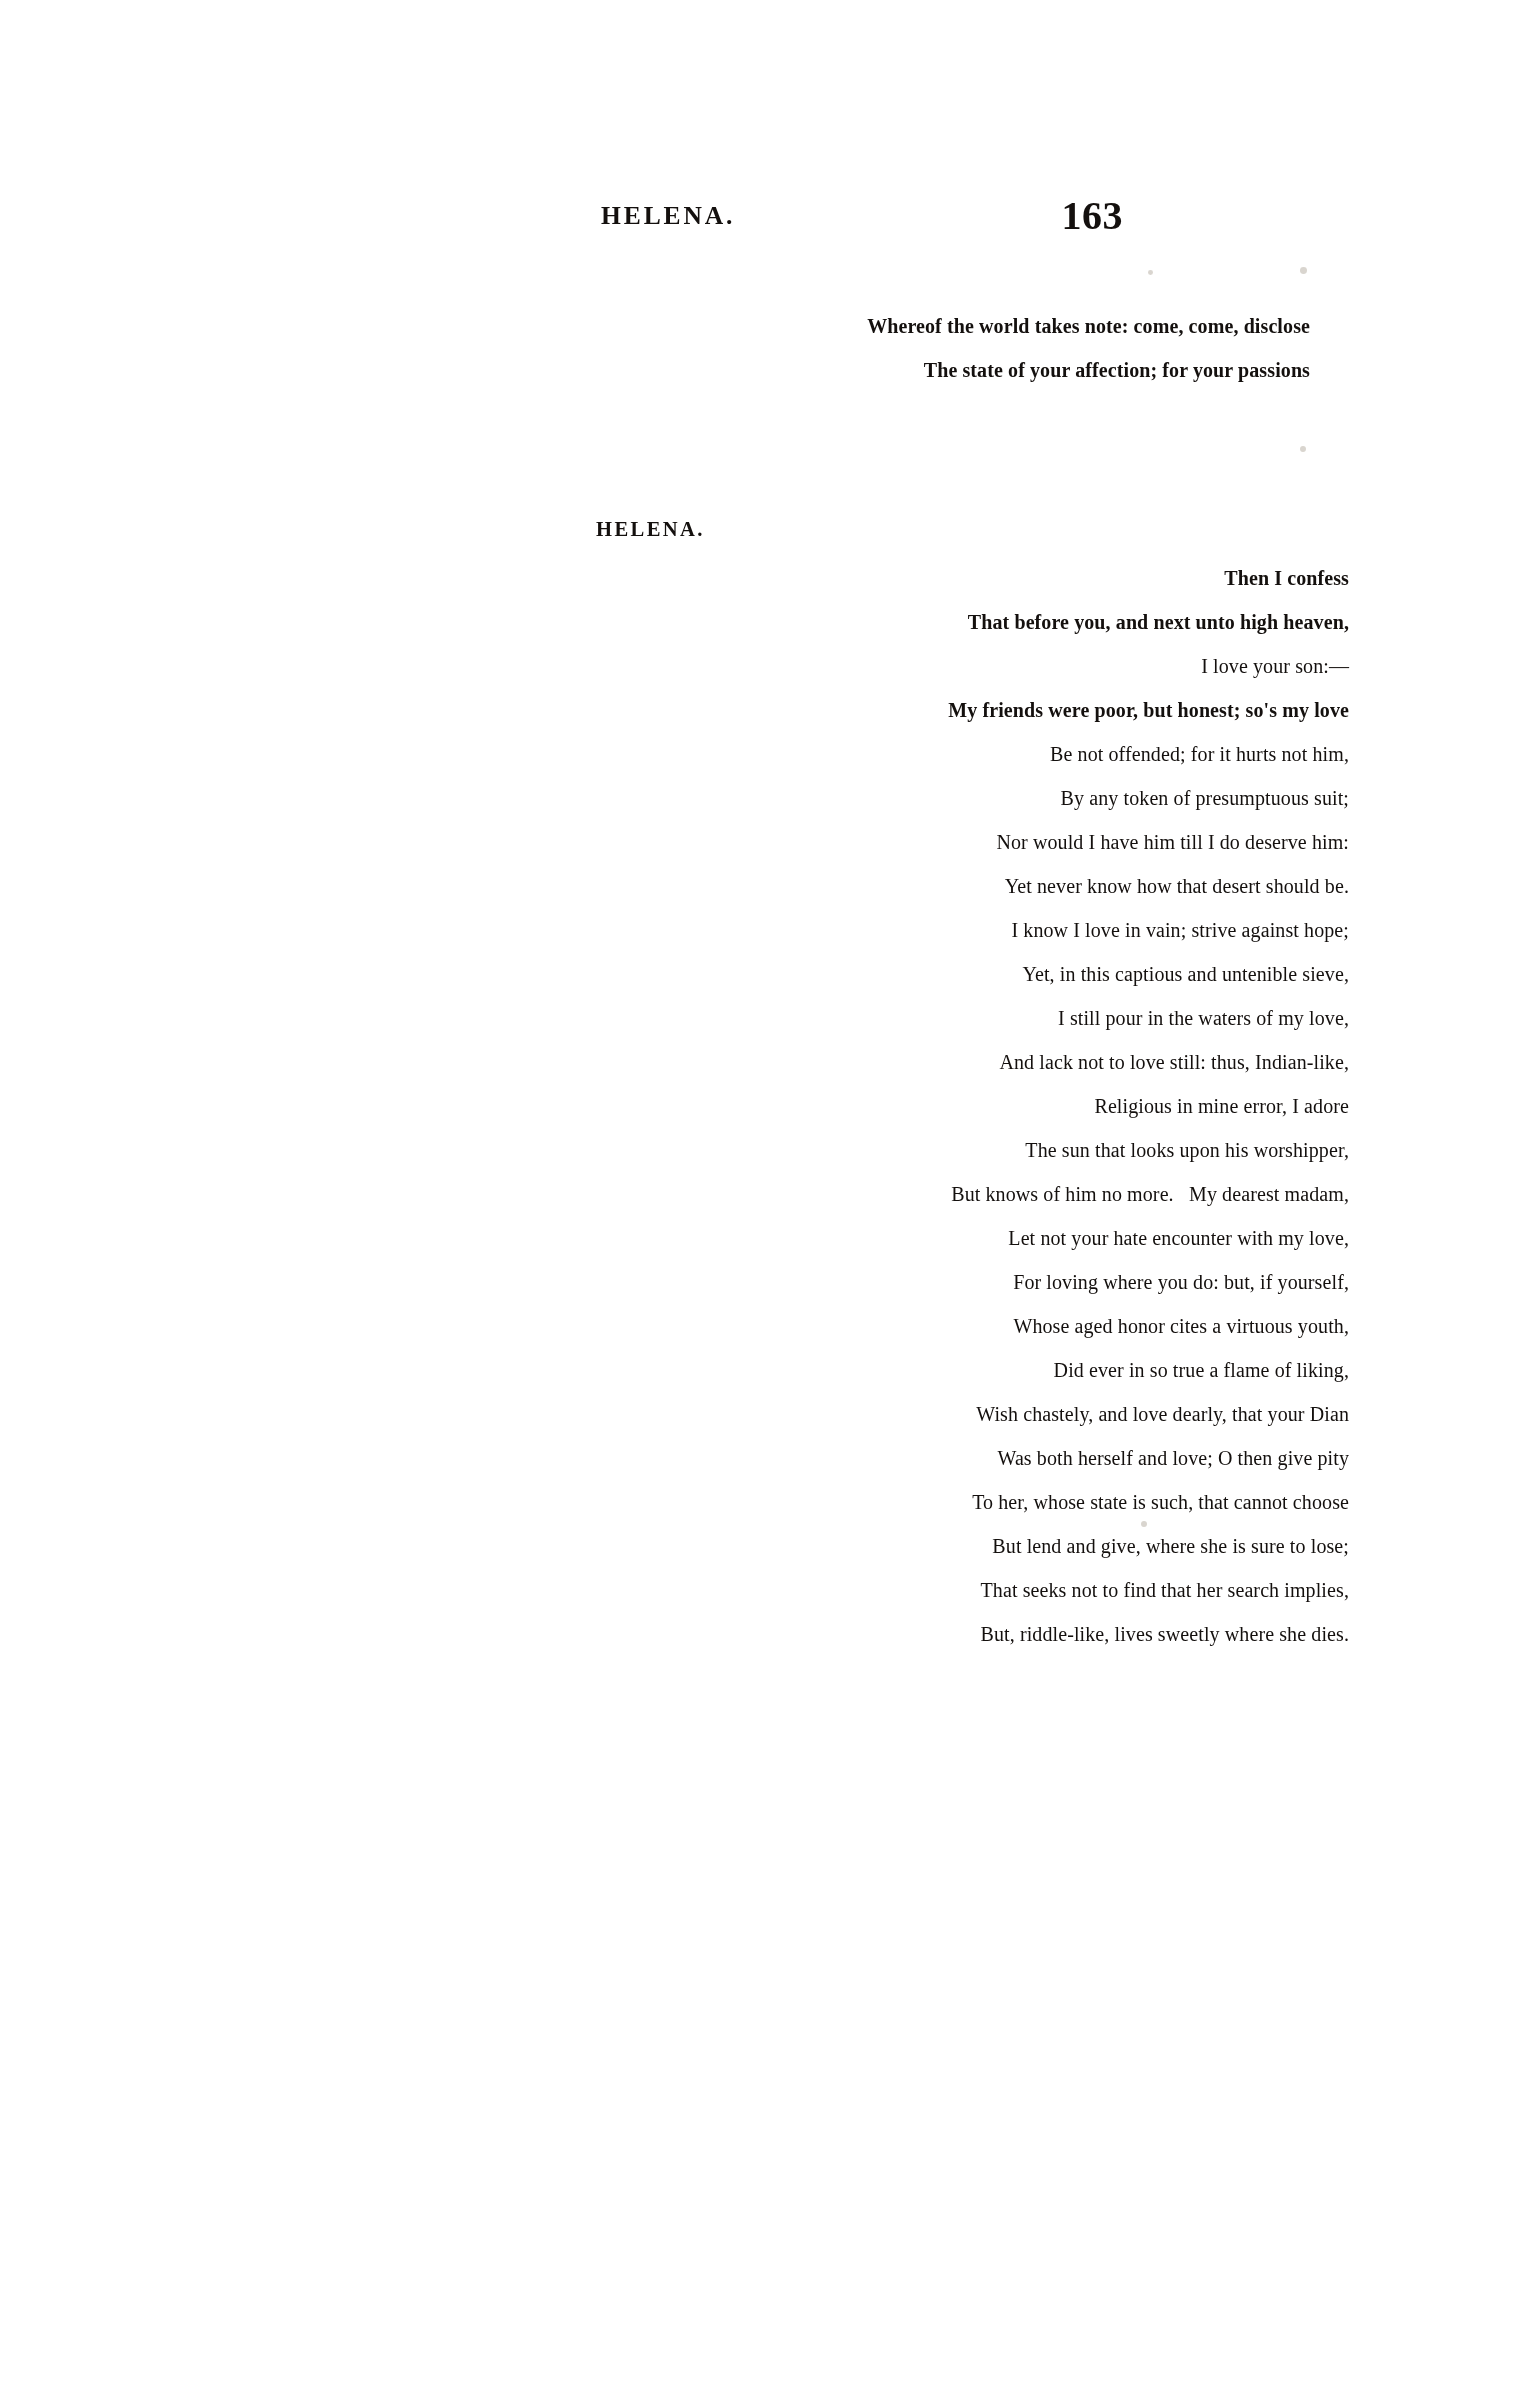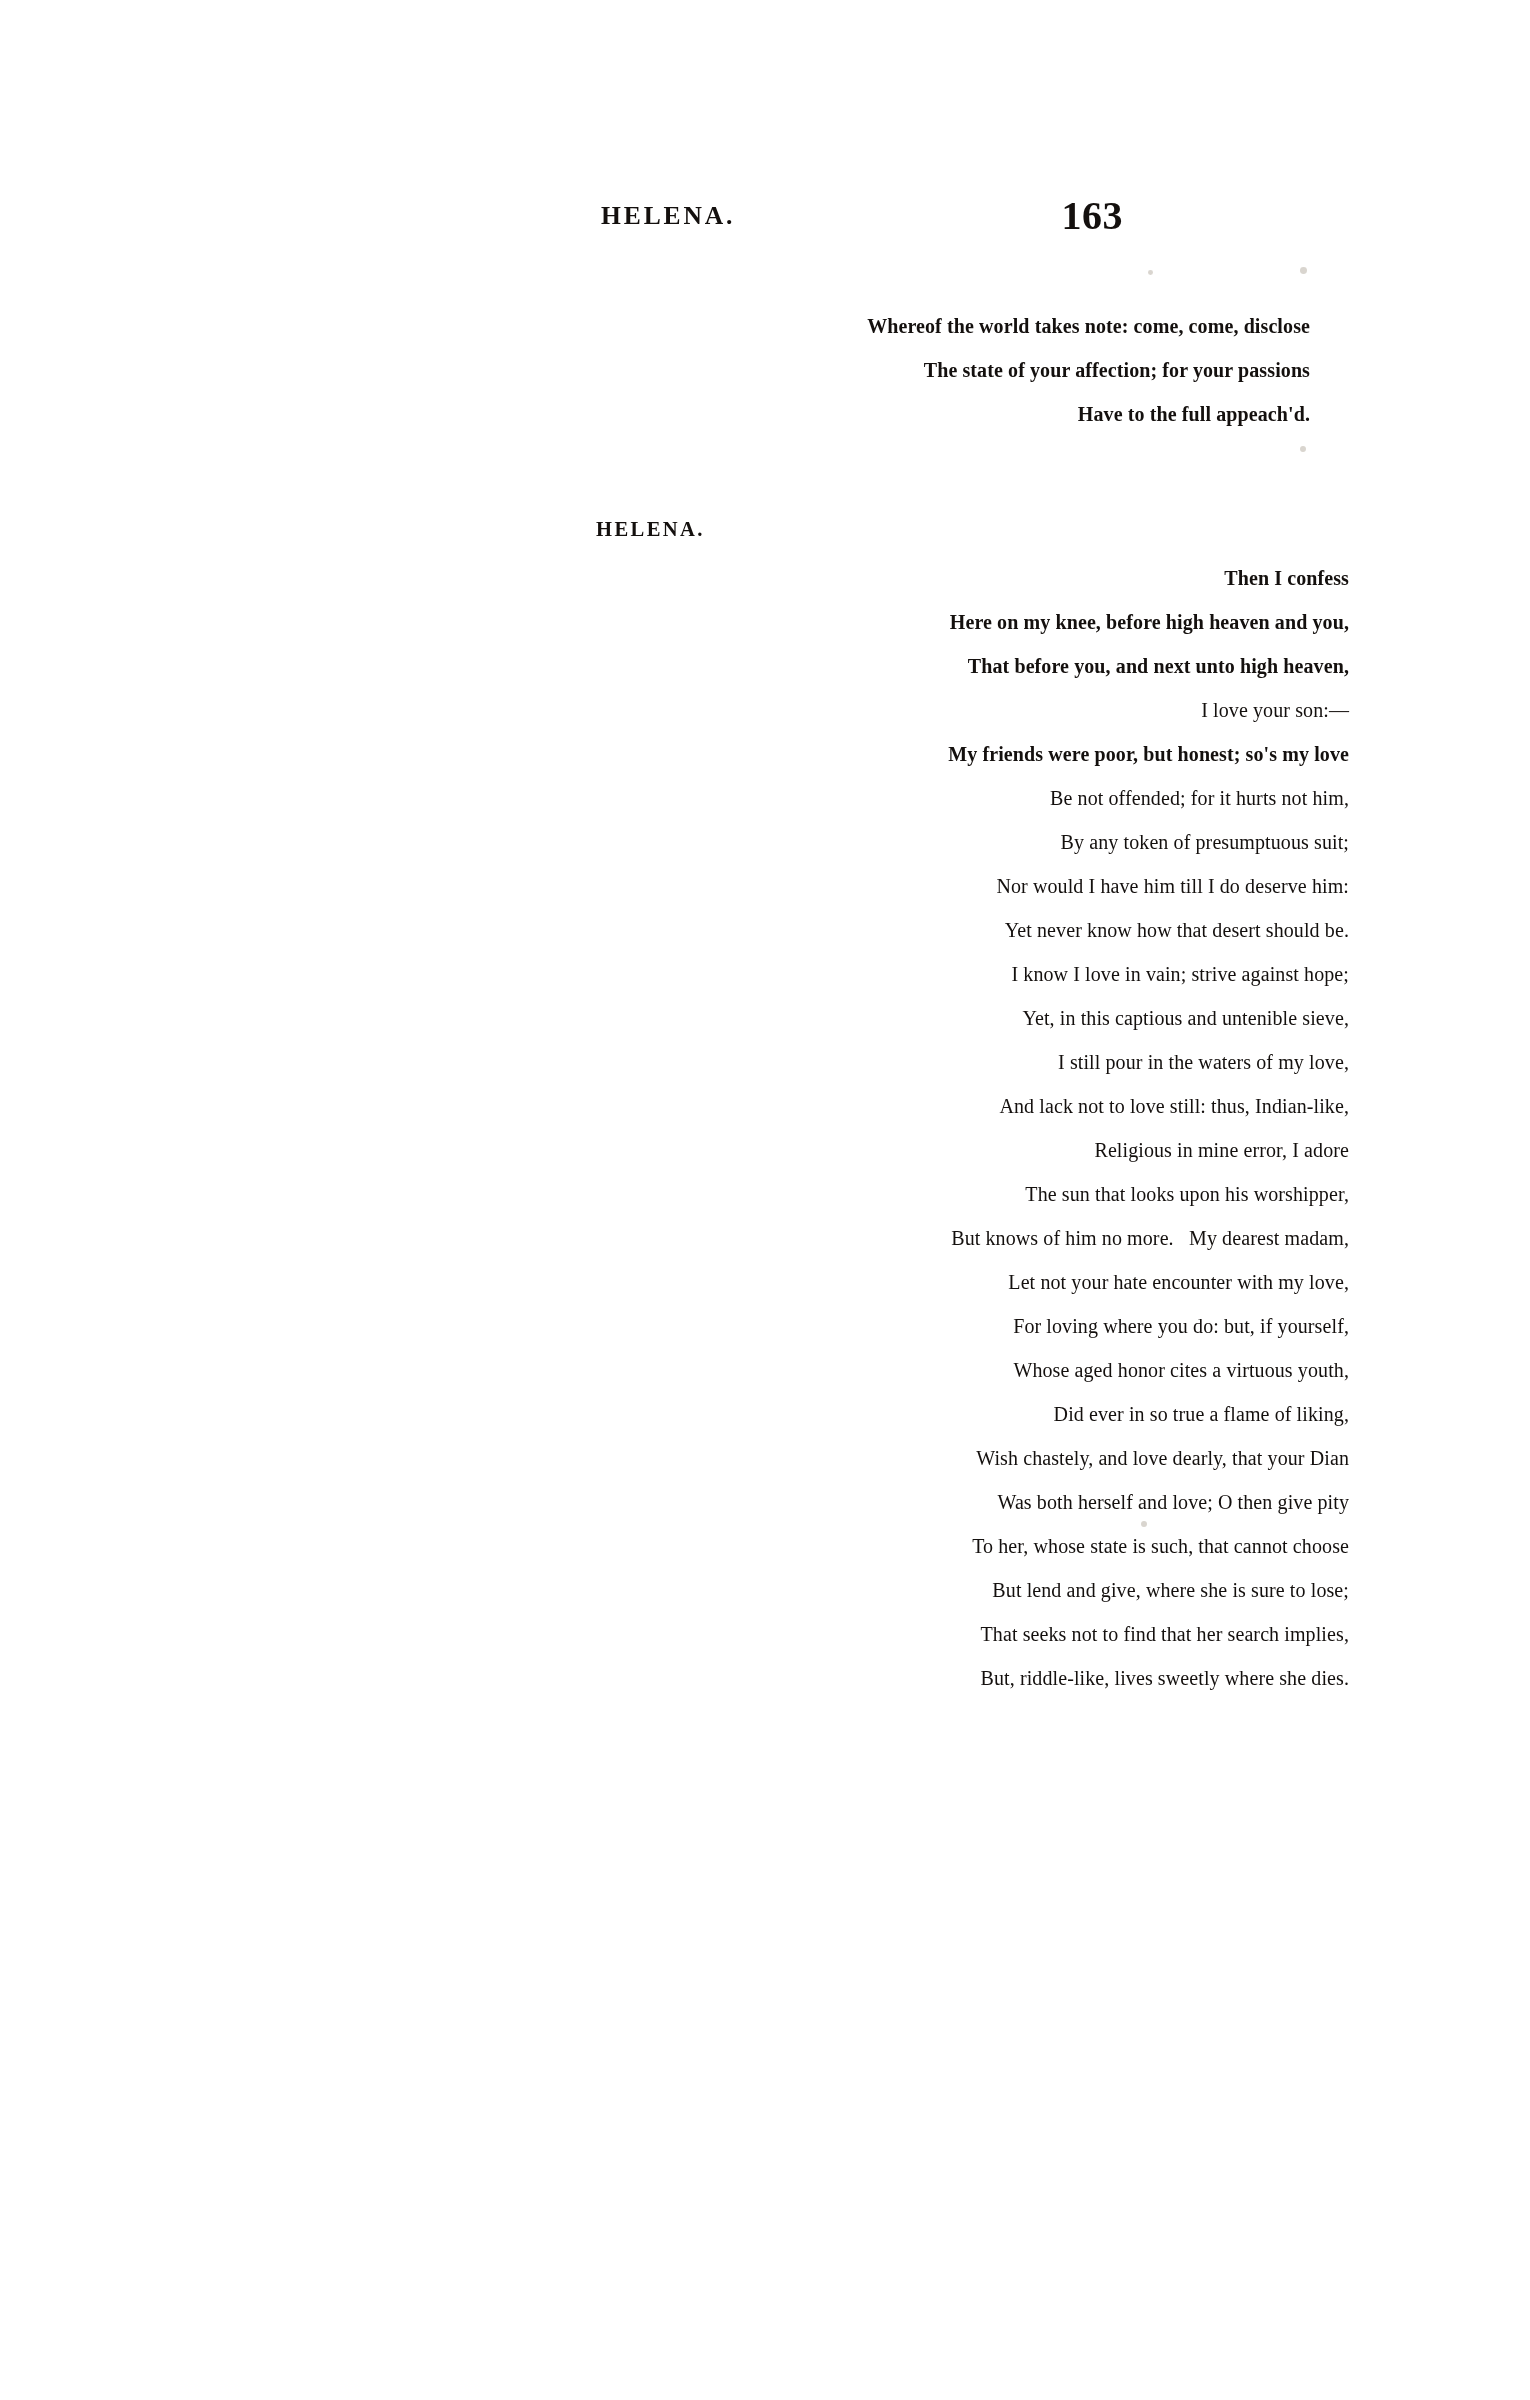--- a/index.html
+++ b/index.html
@@ -123,28 +123,26 @@
   <div class="speck" style="left:720px; top:2049px; width:4.9px; height:4.9px;"></div>
 
   <div class="header">
     <div class="running-title">HELENA.</div>
     <div class="folio">163</div>
   </div>
 
   <div class="verse-block">
     <div class="vline b">Whereof the world takes note: come, come, disclose</div>
     <div class="vline b">The state of your affection; for your passions</div>
-    <div class="vline b">Have to the full appeach'd.</div>
   </div>
 
   <div class="speaker">HELENA.</div>
 
   <div class="verse-block2">
     <div class="vline b indent-confess">Then I confess</div>
-    <div class="vline b">Here on my knee, before high heaven and you,</div>
     <div class="vline b">That before you, and next unto high heaven,</div>
     <div class="vline">I love your son:—</div>
     <div class="vline b">My friends were poor, but honest; so's my love</div>
     <div class="vline">Be not offended; for it hurts not him,</div>
     <div class="vline">By any token of presumptuous suit;</div>
     <div class="vline">Nor would I have him till I do deserve him:</div>
     <div class="vline">Yet never know how that desert should be.</div>
     <div class="vline">I know I love in vain; strive against hope;</div>
     <div class="vline">Yet, in this captious and untenible sieve,</div>
     <div class="vline">I still pour in the waters of my love,</div>

